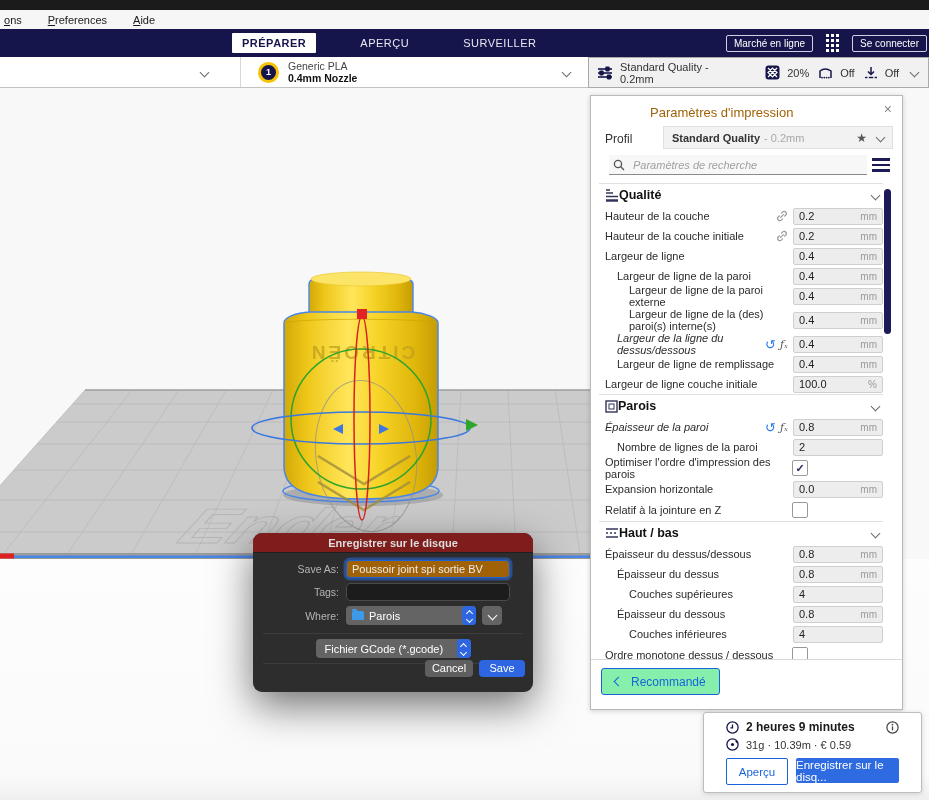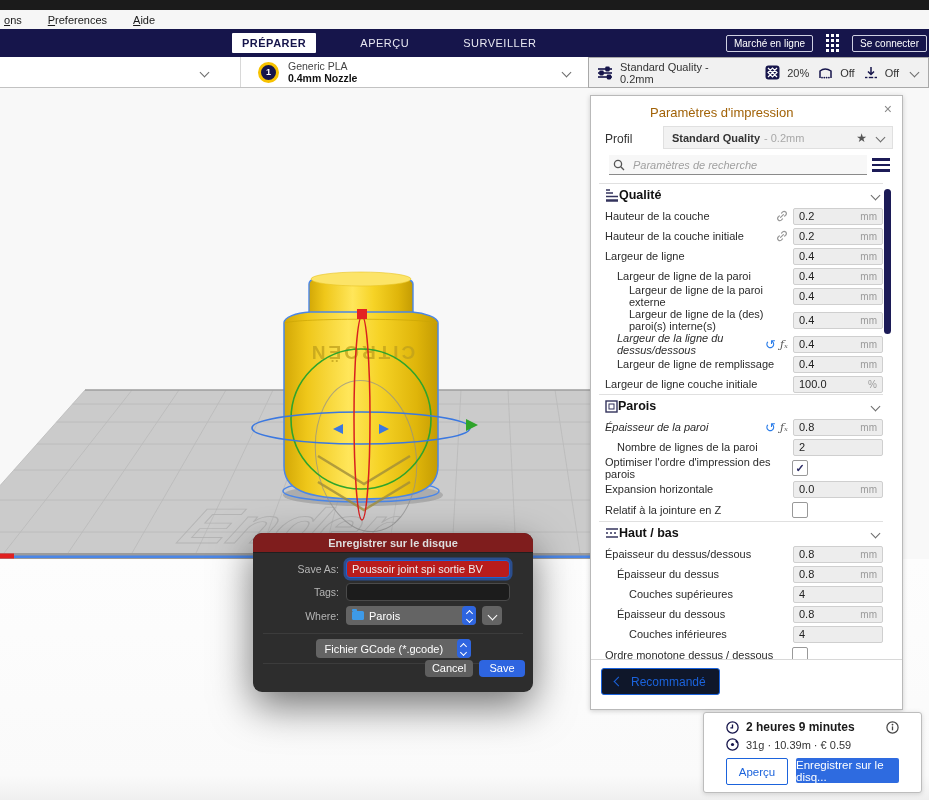--- a/index.html
+++ b/index.html
@@ -78,21 +78,21 @@
          box-sizing:border-box;display:flex;align-items:center;justify-content:space-between;
          padding:0 5px;flex:none;}
   .field .val{font-size:11px;color:#222;}
   .field .unit{font-size:10px;color:#9a9a9a;}
   .cb{width:14px;height:14px;border:1px solid #999;border-radius:2px;background:#fff;flex:none;
       margin-left:auto;margin-right:75px;display:flex;align-items:center;justify-content:center;
       font-size:11px;color:#2d2d66;font-weight:bold;}
   #panel-scrollbar{position:absolute;right:11px;top:93px;width:7px;height:145px;background:#1c1b57;border-radius:4px;}
   #panel-footer{position:absolute;left:0;right:0;bottom:0;height:49px;border-top:1px solid #d8d8d8;}
   #recommended-btn{position:absolute;left:10px;top:8px;height:27px;display:flex;align-items:center;gap:9px;
-                   border:1px solid #1b63dc;border-radius:3px;background:#0f172a;padding:0 13px;box-sizing:border-box;}
+                   border:1px solid #1b63dc;border-radius:3px;background:#86efac;padding:0 13px;box-sizing:border-box;}
   #recommended-btn span{font-size:12px;color:#1b63dc;}
   
   #action-panel{position:absolute;left:703px;top:712px;width:219px;height:81px;background:#fff;
                 border:1px solid #bdbdbd;border-radius:3px;box-sizing:border-box;
                 box-shadow:0 1px 5px rgba(0,0,0,.15);padding:7px 22px;}
   .ap-row{display:flex;align-items:center;gap:7px;}
   #ap-time{font-size:12px;font-weight:bold;color:#1a1a1a;}
   #ap-info{margin-left:auto;}
   #ap-material{font-size:11px;color:#333;}
   #ap-buttons{margin-top:7px;display:flex;gap:8px;}
@@ -101,21 +101,21 @@
   #save-disk-btn{flex:1;height:25px;background:#2e6be0;border-radius:2px;color:#fff;font-size:11.5px;
                  display:flex;align-items:center;justify-content:center;}
   
   #dialog{position:absolute;left:253px;top:533px;width:280px;height:159px;background:#2d2d2d;
           border-radius:9px;box-shadow:0 14px 40px rgba(0,0,0,.55);overflow:hidden;}
   #dialog-titlebar{height:19px;background:#7f1d1d;border-bottom:1px solid #1f1f1f;
                    display:flex;align-items:center;justify-content:center;}
   #dialog-title{font-size:11px;font-weight:bold;color:#dedede;}
   .dlg-row{position:absolute;left:0;right:0;display:flex;align-items:center;}
   .dlg-label{width:93px;text-align:right;font-size:10.5px;color:#b5b5b5;padding-right:7px;box-sizing:border-box;flex:none;}
-  #saveas-input{width:152px;height:16px;background:#b91c1c;border:1px solid #1c63d5;border-radius:4px;
+  #saveas-input{width:152px;height:16px;background:#a16207;border:1px solid #1c63d5;border-radius:4px;
                 box-shadow:0 0 0 2.5px rgba(42,111,240,.5);color:#ececec;font-size:11px;padding:0 5px;
                 font-family:"Liberation Sans",sans-serif;outline:none;}
   #tags-input{width:152px;height:16px;background:#1c1c1c;border:1px solid #4a4a4a;border-radius:4px;
               color:#ececec;font-size:11px;padding:0 5px;font-family:"Liberation Sans",sans-serif;outline:none;}
   .dd{background:#646464;border-radius:4px;height:19px;display:flex;align-items:center;padding-left:6px;box-sizing:border-box;}
   .dd .dd-text{font-size:11px;color:#fff;margin-left:5px;}
   .stepper{margin-left:auto;width:14px;height:19px;background:#2e65e0;border-radius:4px;
            display:flex;flex-direction:column;align-items:center;justify-content:center;gap:1px;}
   .stepper .chev{border-color:#fff;width:4px;height:4px;border-width:1.3px;}
   .stepper .up{transform:rotate(225deg);margin-top:1px;}

